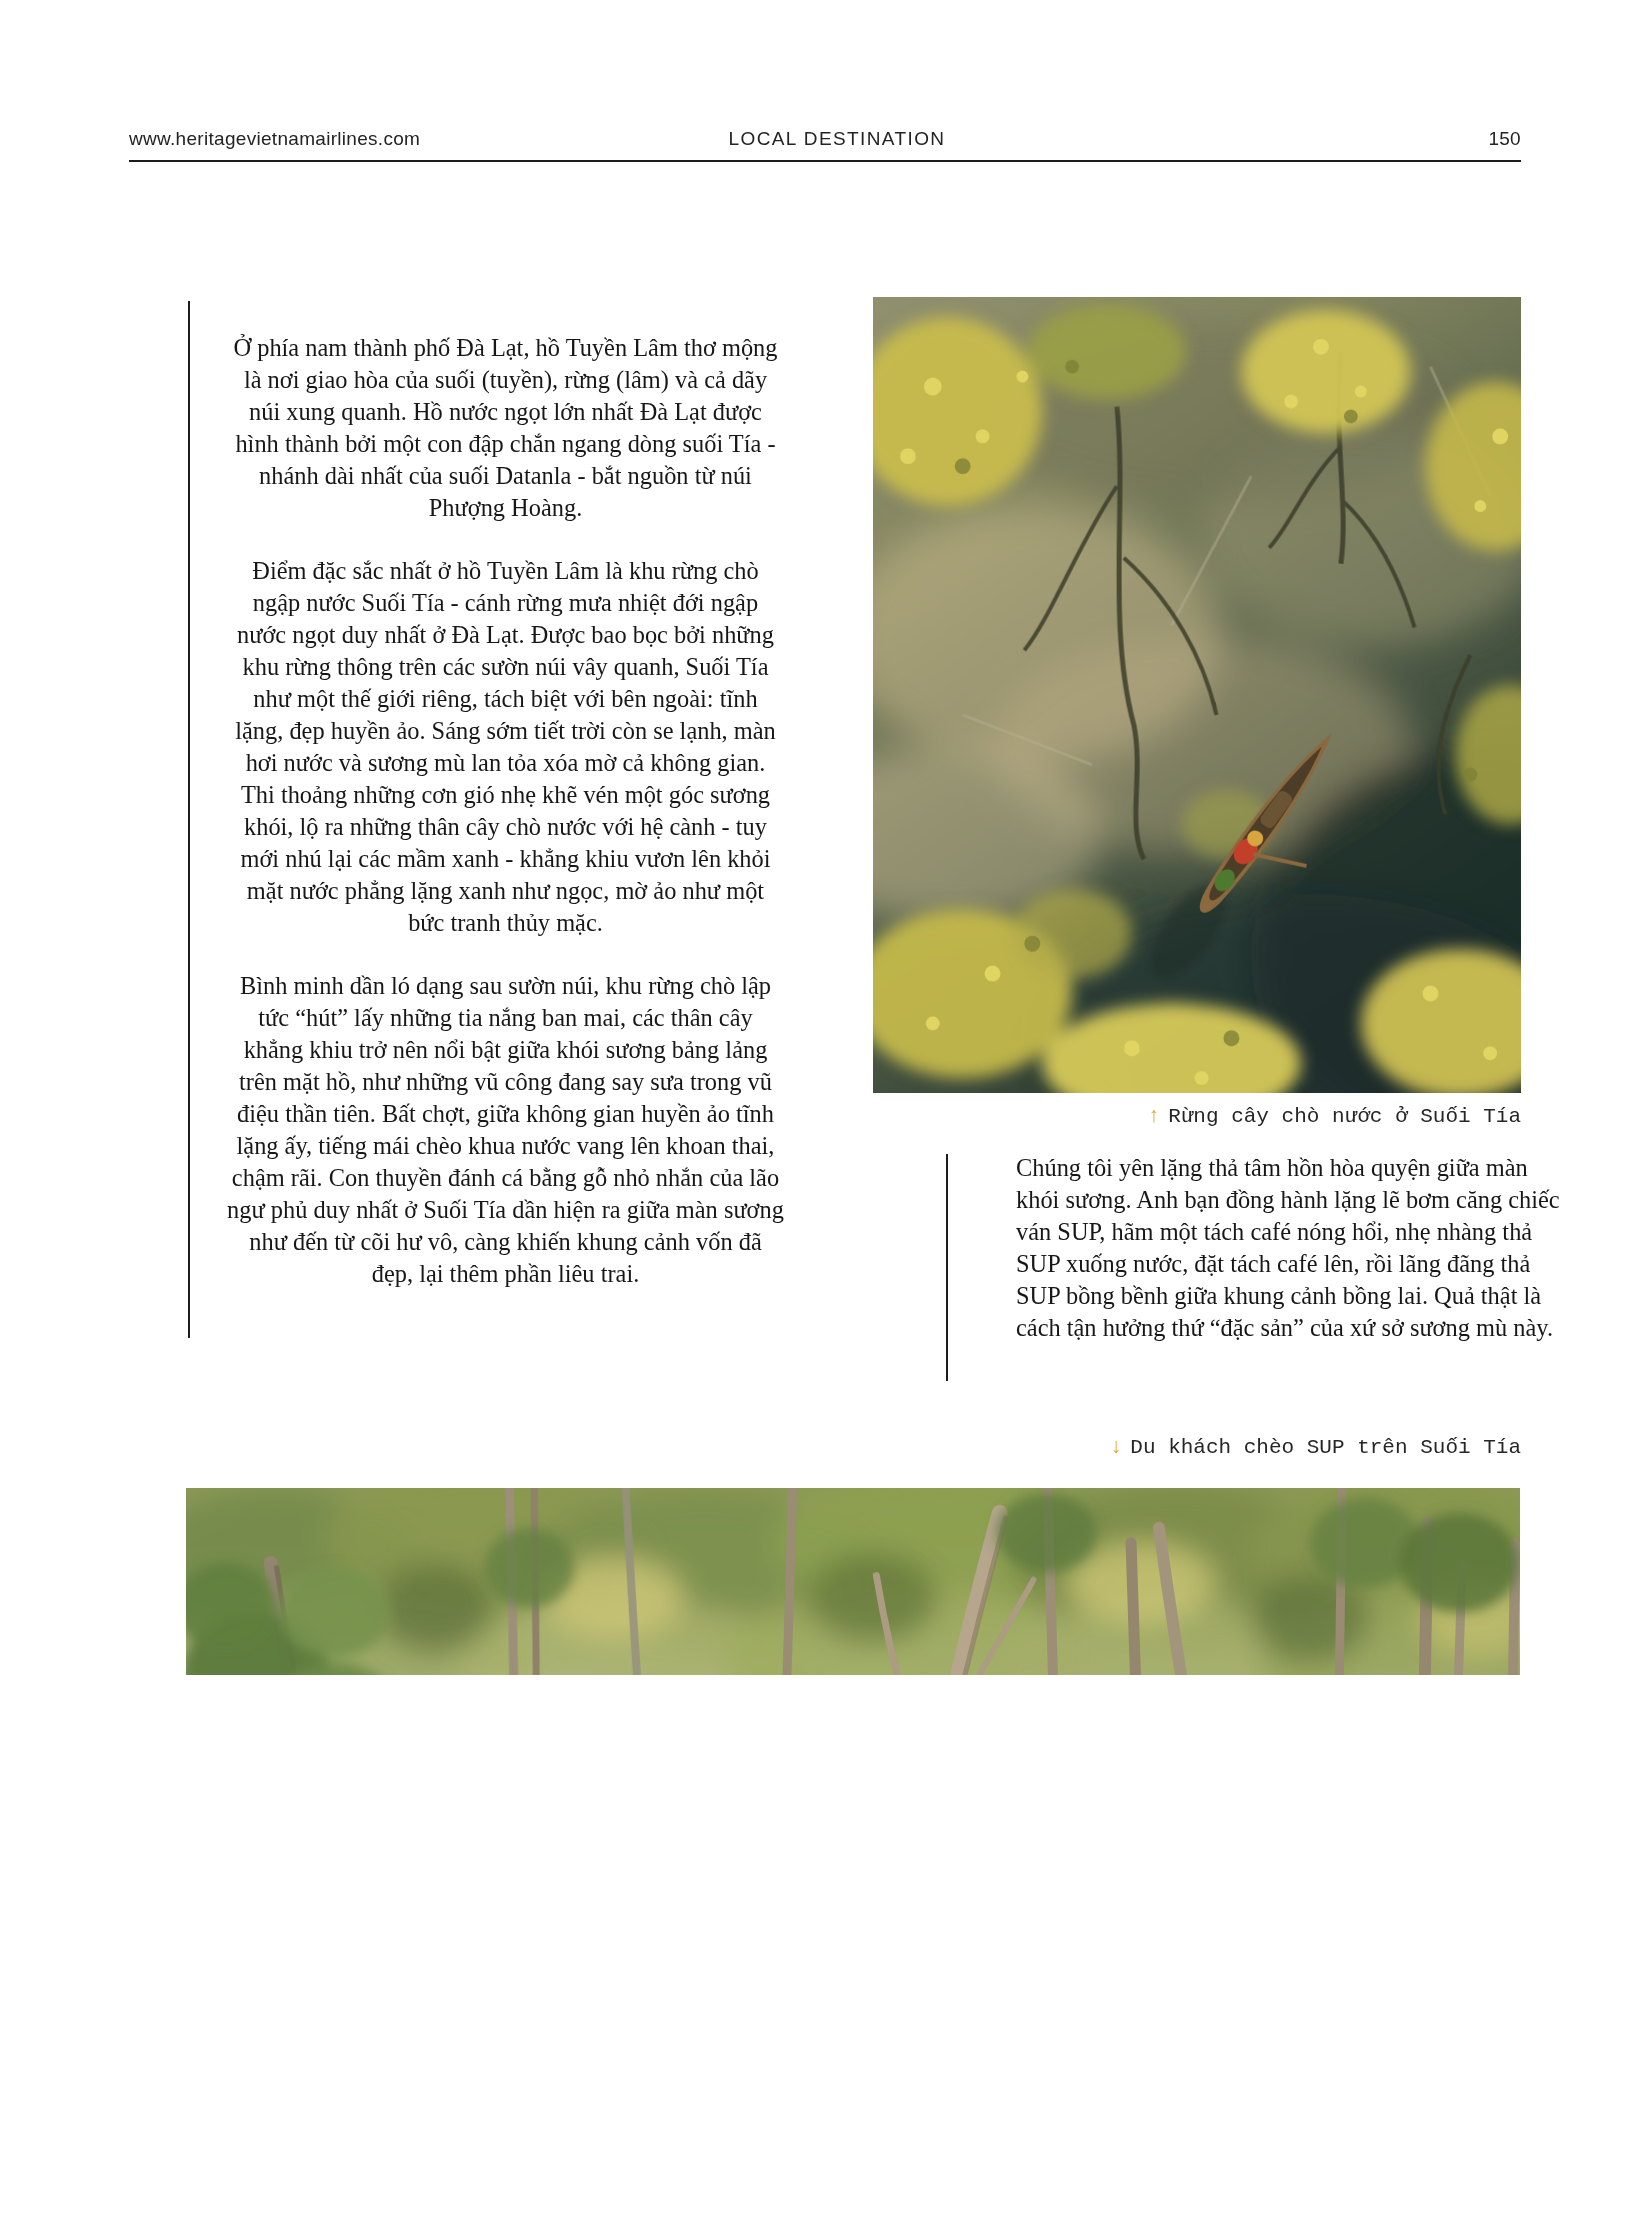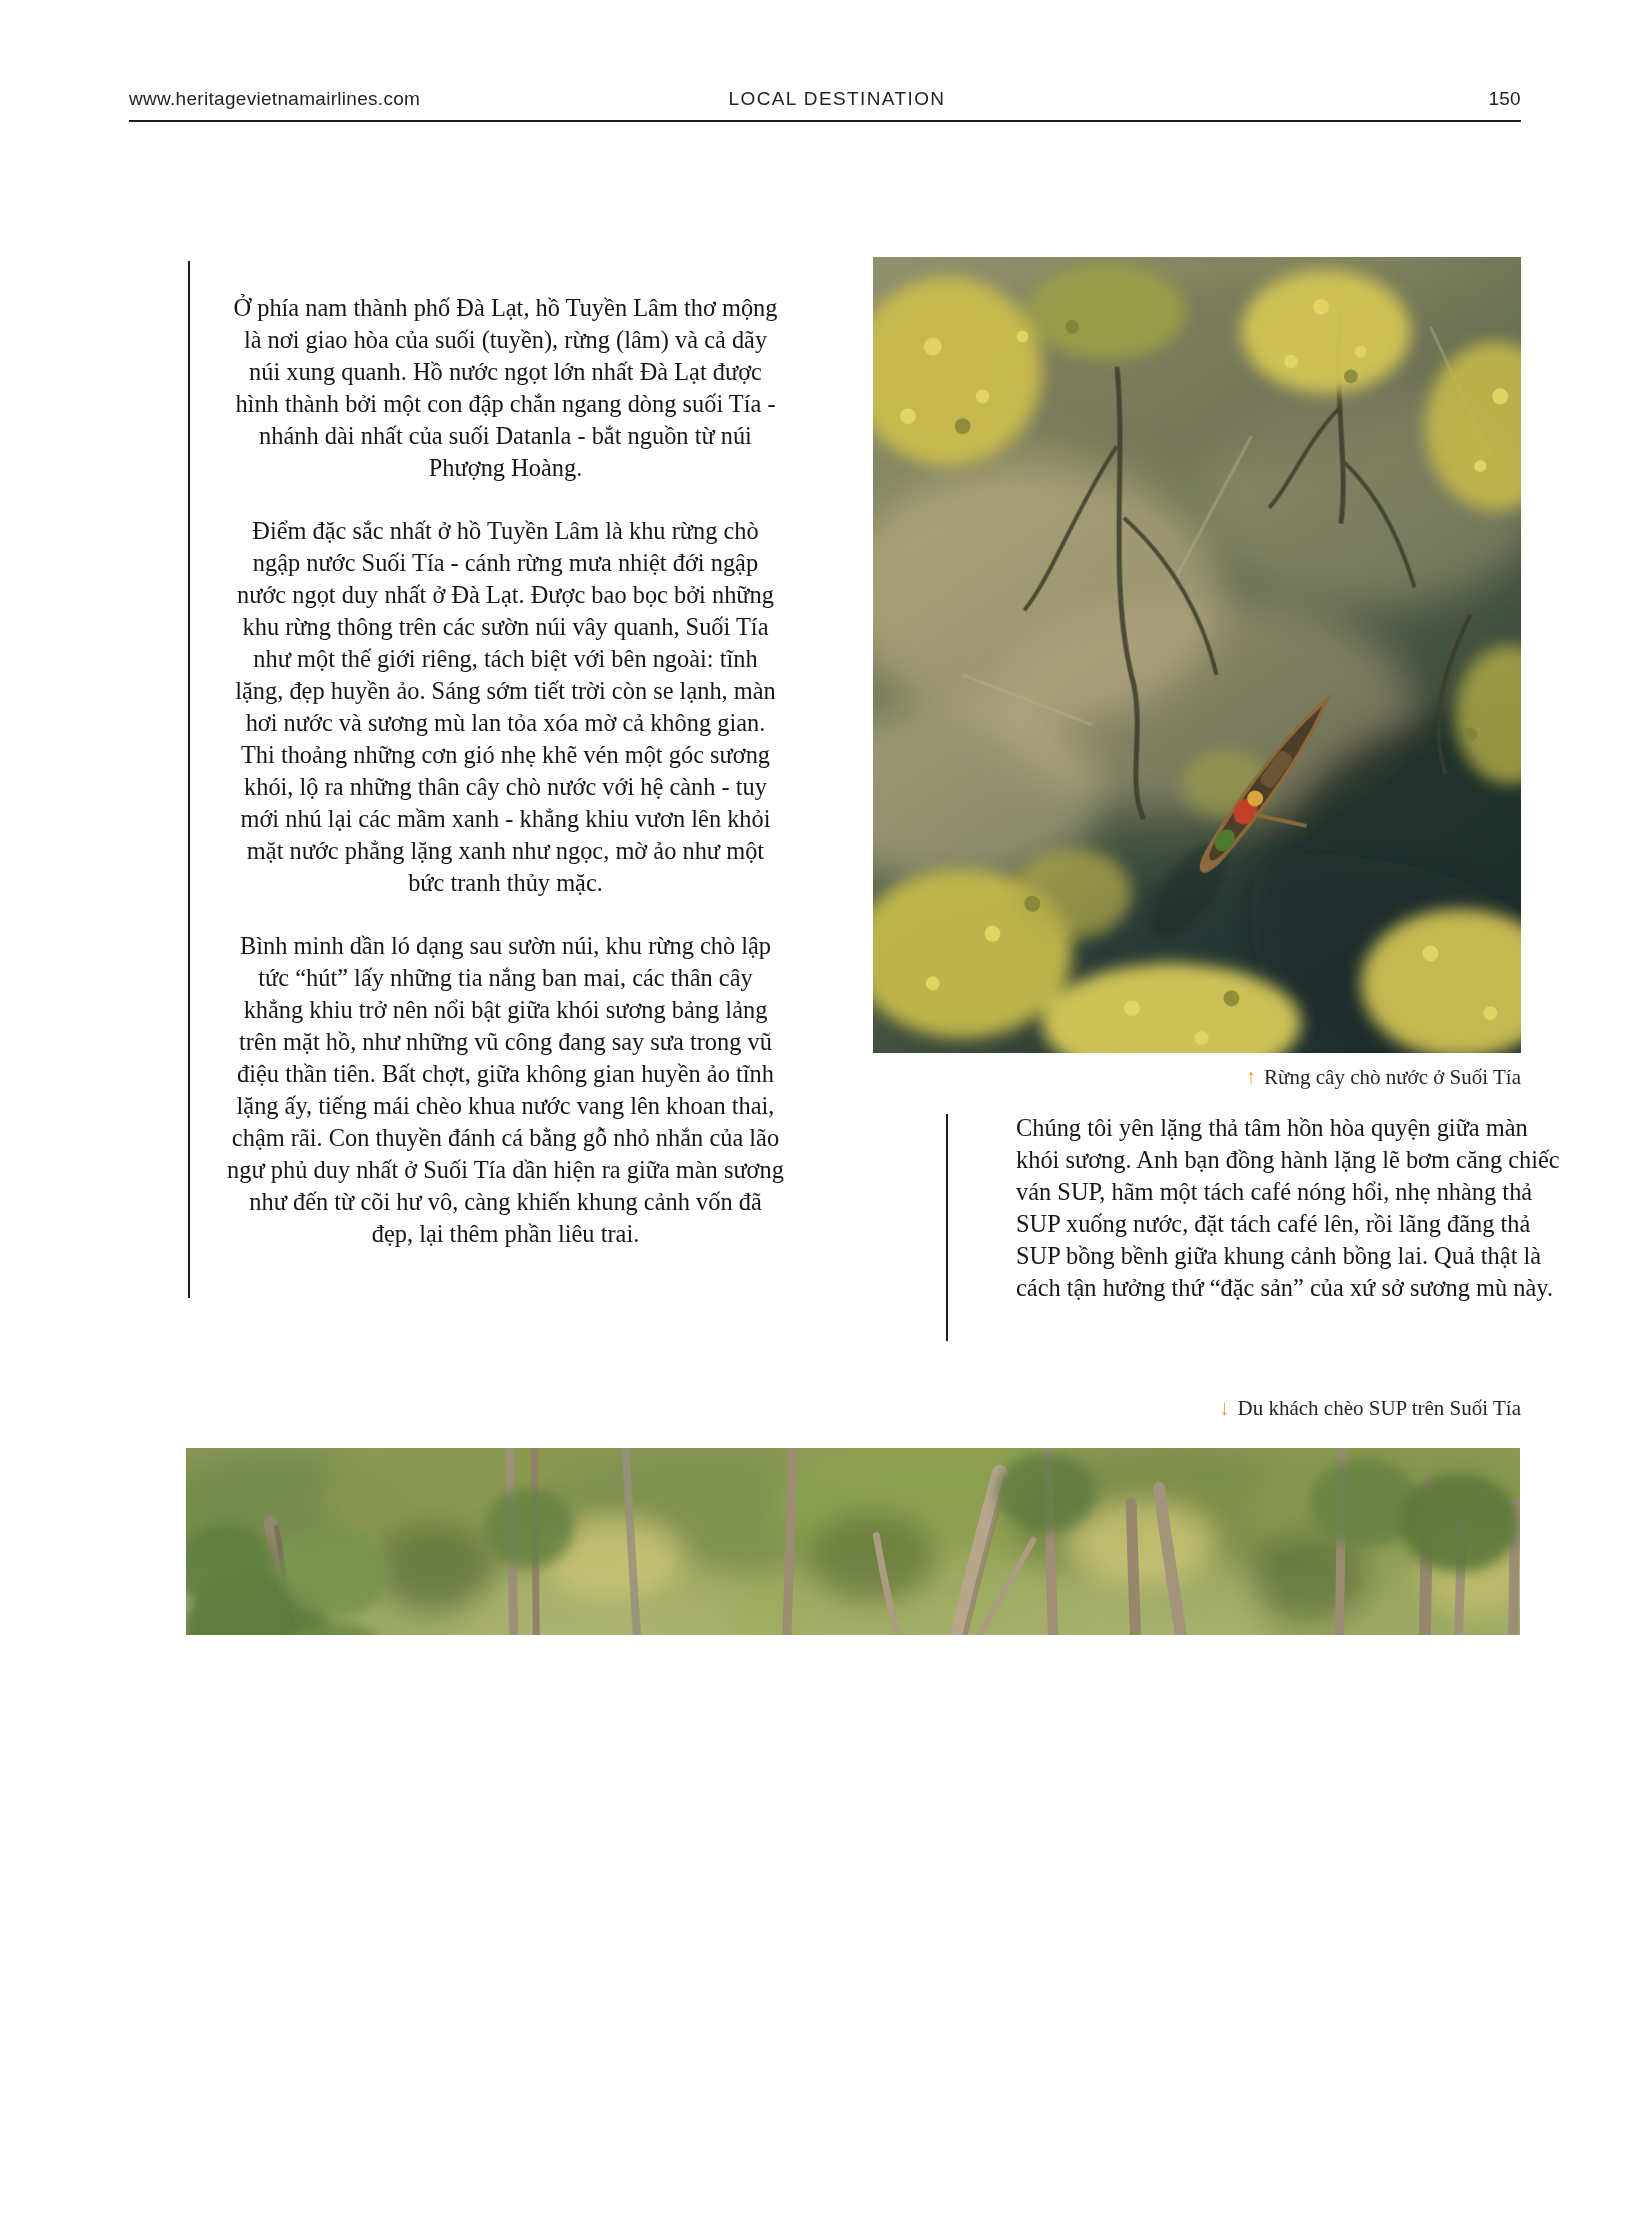--- a/index.html
+++ b/index.html
@@ -1,37 +1,37 @@
 <!DOCTYPE html>
 <html><head>
 <meta charset="utf-8">
 <style>
   html,body{margin:0;padding:0;background:#ffffff;}
   .page{position:relative;width:1646px;height:1635px;background:#fff;overflow:hidden;
-        font-family:"Liberation Serif",serif;color:#1b1b1b;}
+        font-family:"Liberation Serif",serif;color:#1b1b1b;margin-top:40px;}
   
   .hdr{position:absolute;top:88px;font-family:"Liberation Sans",sans-serif;
        font-size:19px;color:#232323;letter-spacing:0.3px;white-space:nowrap;}
   .hdr-url{left:129px;}
   .hdr-sec{left:0;right:0;text-align:center;letter-spacing:1.4px;padding-left:28px;}
   .hdr-page{right:125px;}
   .hdr-rule{position:absolute;left:129px;right:125px;top:120px;height:2px;background:#1c1c1c;}
   
   .vrule{position:absolute;width:2px;background:#1c1c1c;}
   .rule-left{left:188px;top:261px;height:1037px;}
   .rule-right{left:946px;top:1114px;height:227px;}
   .headline{position:absolute;left:227px;top:255px;width:617px;margin:0;
             font-family:"Liberation Sans",sans-serif;font-weight:700;font-size:25px;
             letter-spacing:-0.2px;color:#0f0f0f;}
   .colL{position:absolute;left:227px;top:292px;width:557px;text-align:center;}
   .colR{position:absolute;left:1016px;top:1112px;width:545px;}
   .colL p,.colR p{margin:0 0 31px 0;font-size:24.4px;line-height:32px;color:#171717;}
   .colR p{margin:0;}
   
-  .caption{position:absolute;right:125px;font-family:Liberation Serif, serif;
+  .caption{position:absolute;right:125px;font-family:Liberation Mono, monospace;
            font-size:21px;color:#262626;white-space:nowrap;}
   .cap-top{top:1065px;}
   .cap-bottom{top:1396px;}
   .caption .arrow{color:#DFA63C;font-weight:700;margin-right:8px;}
   
   .photo{position:absolute;overflow:hidden;background:#6a705c;}
   .photo-top{left:873px;top:257px;width:648px;height:796px;}
   .photo-bottom{left:186px;top:1448px;width:1334px;height:667px;}
   .photo svg{display:block;width:100%;height:100%;}
 </style>

